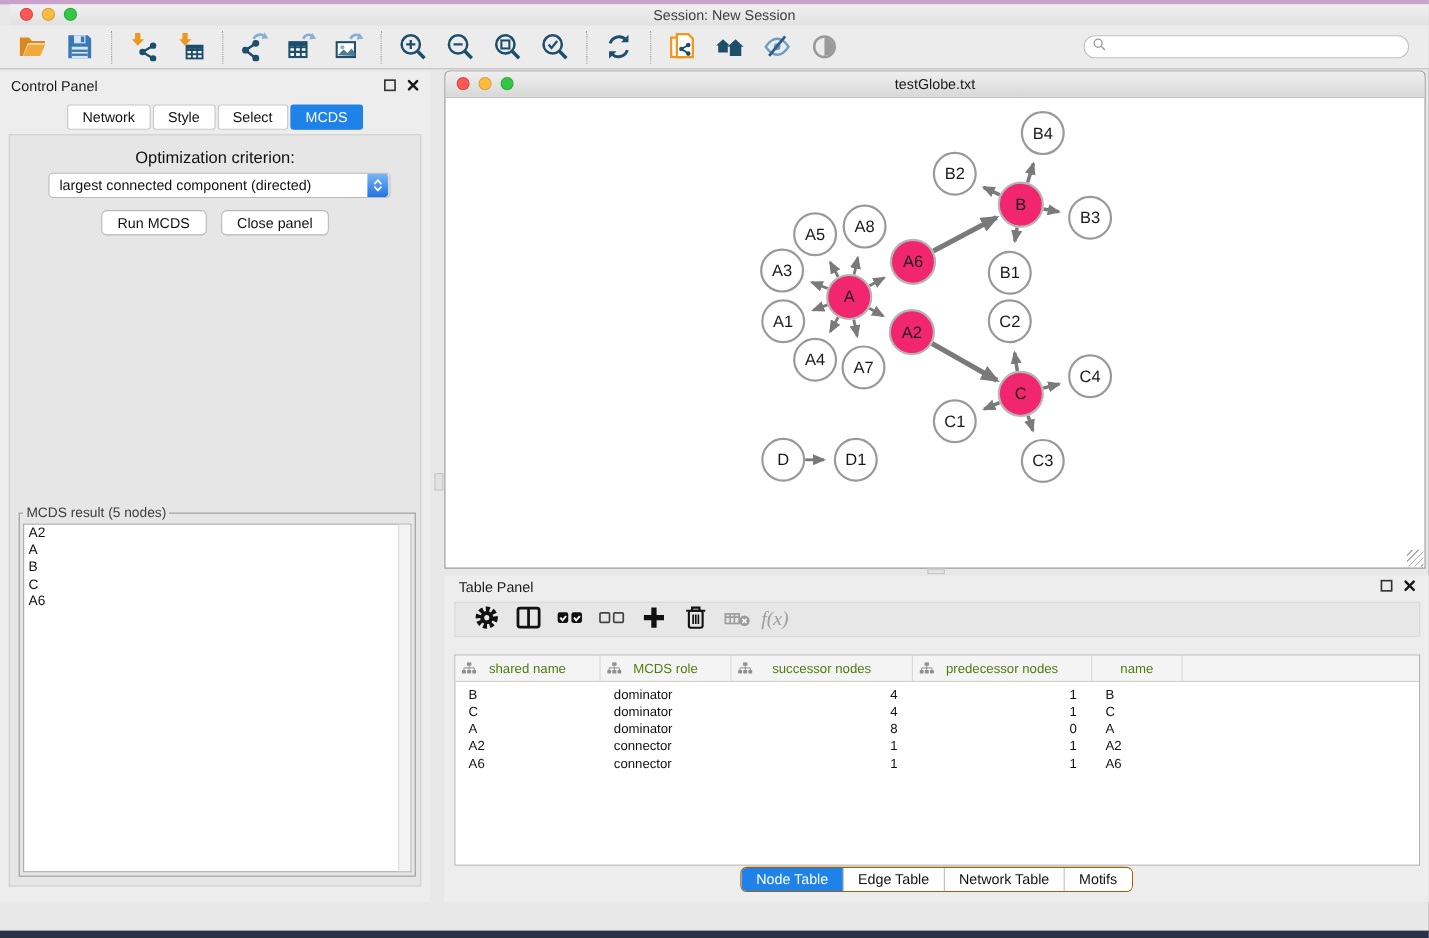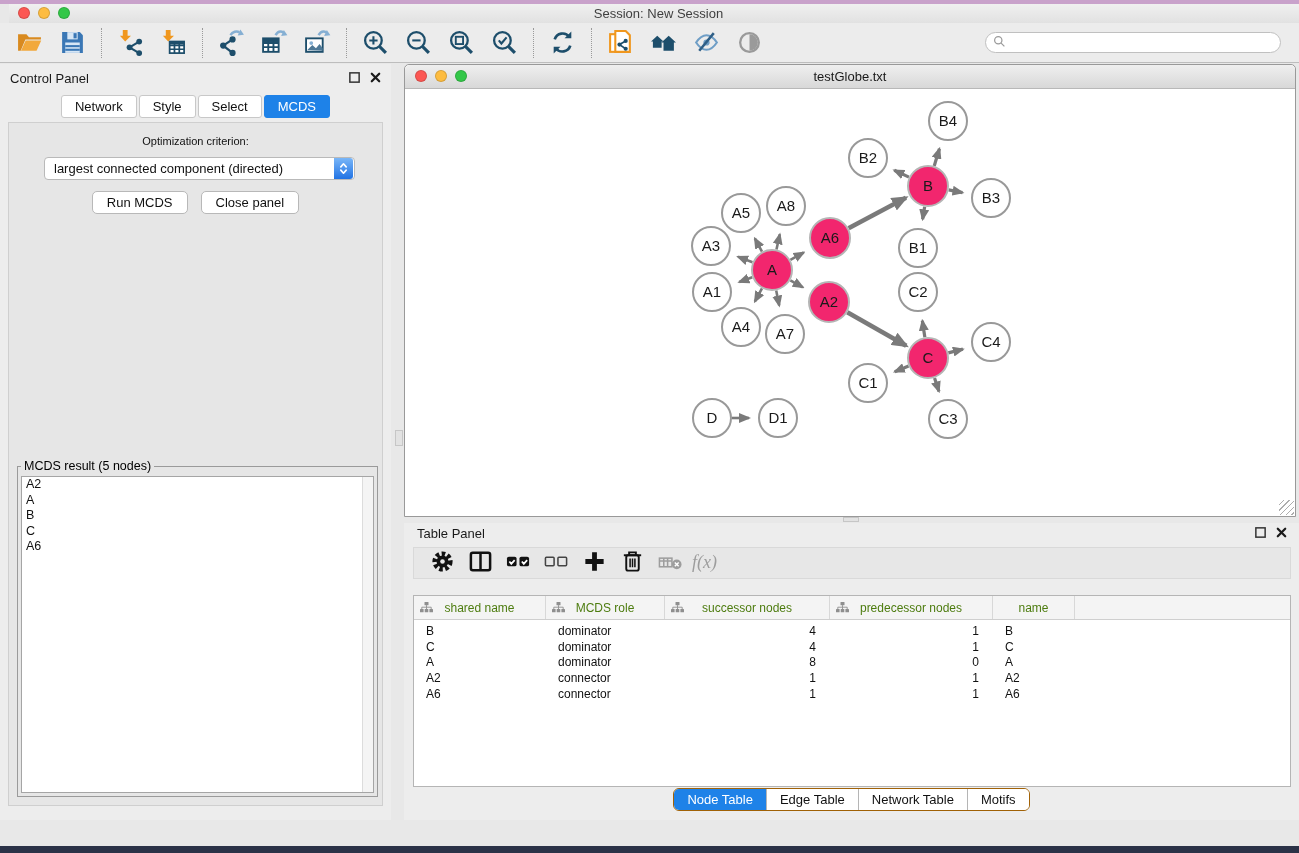--- a/index.html
+++ b/index.html
@@ -35,33 +35,33 @@
   .win-btns{position:absolute;right:8px;top:6px;display:flex;gap:6px;}
   .win-btn{width:15px;height:15px;background:transparent;border:none;padding:0;display:flex;
     align-items:center;justify-content:center;}
   .win-btn svg{width:13px;height:13px;}
   .cp-tabs{position:absolute;left:0;right:0;top:31px;display:flex;justify-content:center;gap:2px;}
   .cp-tab{background:#fff;border:1px solid #C8C8C8;border-radius:3px;font-size:13px;color:#111;
     padding:3px 13px;font-family:inherit;}
   .cp-tab.active{background:var(--accent,#1E82E8);border-color:var(--accent,#1E82E8);color:#fff;}
   .cp-inset{position:absolute;left:8px;right:8px;top:58px;bottom:14px;background:#E6E6E6;
     border:1px solid #CFCFCF;}
-  .opt-label{position:absolute;left:0;right:0;top:12px;text-align:center;font-size:11px;color:#111;}
+  .opt-label{position:absolute;left:0;right:0;top:12px;text-align:center;font-size:15px;color:#111;}
   .select{position:absolute;left:35px;right:27px;top:34px;height:23px;background:#fff;
     border:1px solid #B9B9B9;border-radius:4px;display:flex;align-items:center;}
   .sel-text{flex:1;font-size:13px;color:#111;padding-left:9px;white-space:nowrap;overflow:hidden;}
   .sel-stepper{width:19px;height:21px;border-radius:0 3px 3px 0;margin-right:1px;
     background:linear-gradient(#79B6F8,#2173E4);display:flex;align-items:center;justify-content:center;}
   .sel-stepper svg{width:9px;height:15px;}
   .cp-buttons{position:absolute;left:0;right:0;top:68px;display:flex;justify-content:center;gap:13px;}
   .cp-btn{background:#fff;border:1px solid #B8B8B8;border-radius:5px;font-size:13px;color:#111;
     padding:3px 14px;font-family:inherit;}
   .mcds-box{position:absolute;left:8px;right:4px;top:336px;bottom:8px;border:1px solid #9A9A9A;
     margin:0;padding:2px;background:#E6E6E6;}
-  .mcds-box legend{font-size:12.5px;color:#000000;padding:0 3px;margin-left:1px;}
+  .mcds-box legend{font-size:12.5px;color:#404040;padding:0 3px;margin-left:1px;}
   .mcds-list{position:absolute;left:3px;right:3px;top:3px;bottom:3px;background:#fff;
     border:1px solid #A5A5A5;overflow:hidden;}
   .mcds-item{font-size:12.5px;color:#111;line-height:15.6px;padding-left:4px;}
   .mcds-sb{position:absolute;right:4px;top:4px;bottom:4px;width:11px;background:#F4F4F4;
     border-left:1px solid #DCDCDC;}
   
   .net-window{position:absolute;left:404px;top:64px;width:892px;height:453px;background:#fff;
     border:1px solid #999;border-radius:5px 5px 0 0;}
   .nw-titlebar{position:relative;height:24px;background:linear-gradient(#EFEFEF,#D8D8D8);
     border-bottom:1px solid #B8B8B8;border-radius:5px 5px 0 0;}

